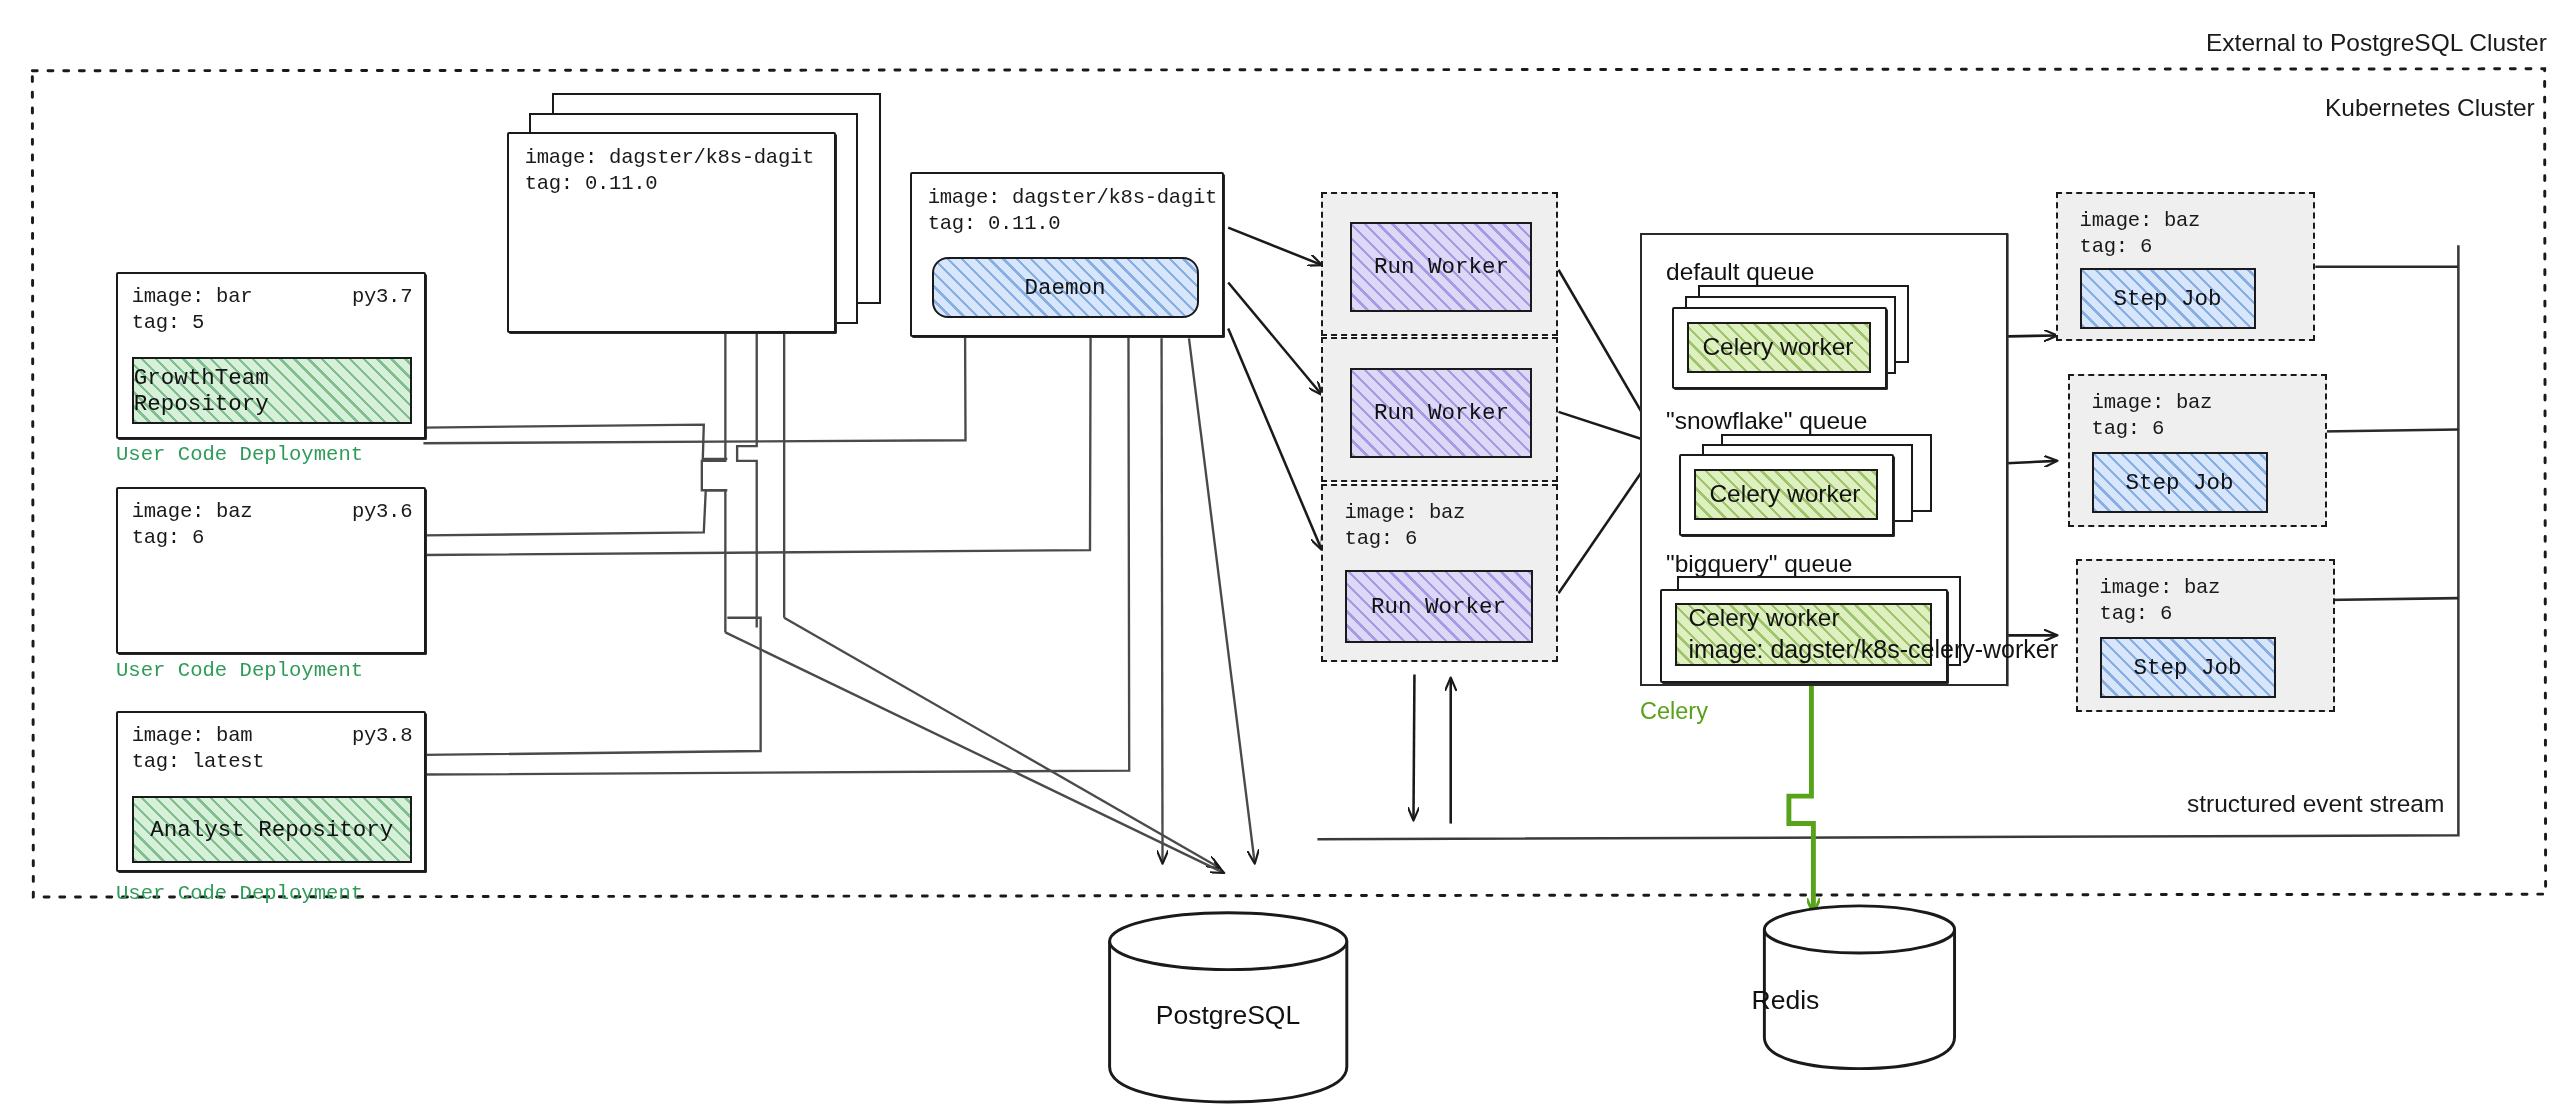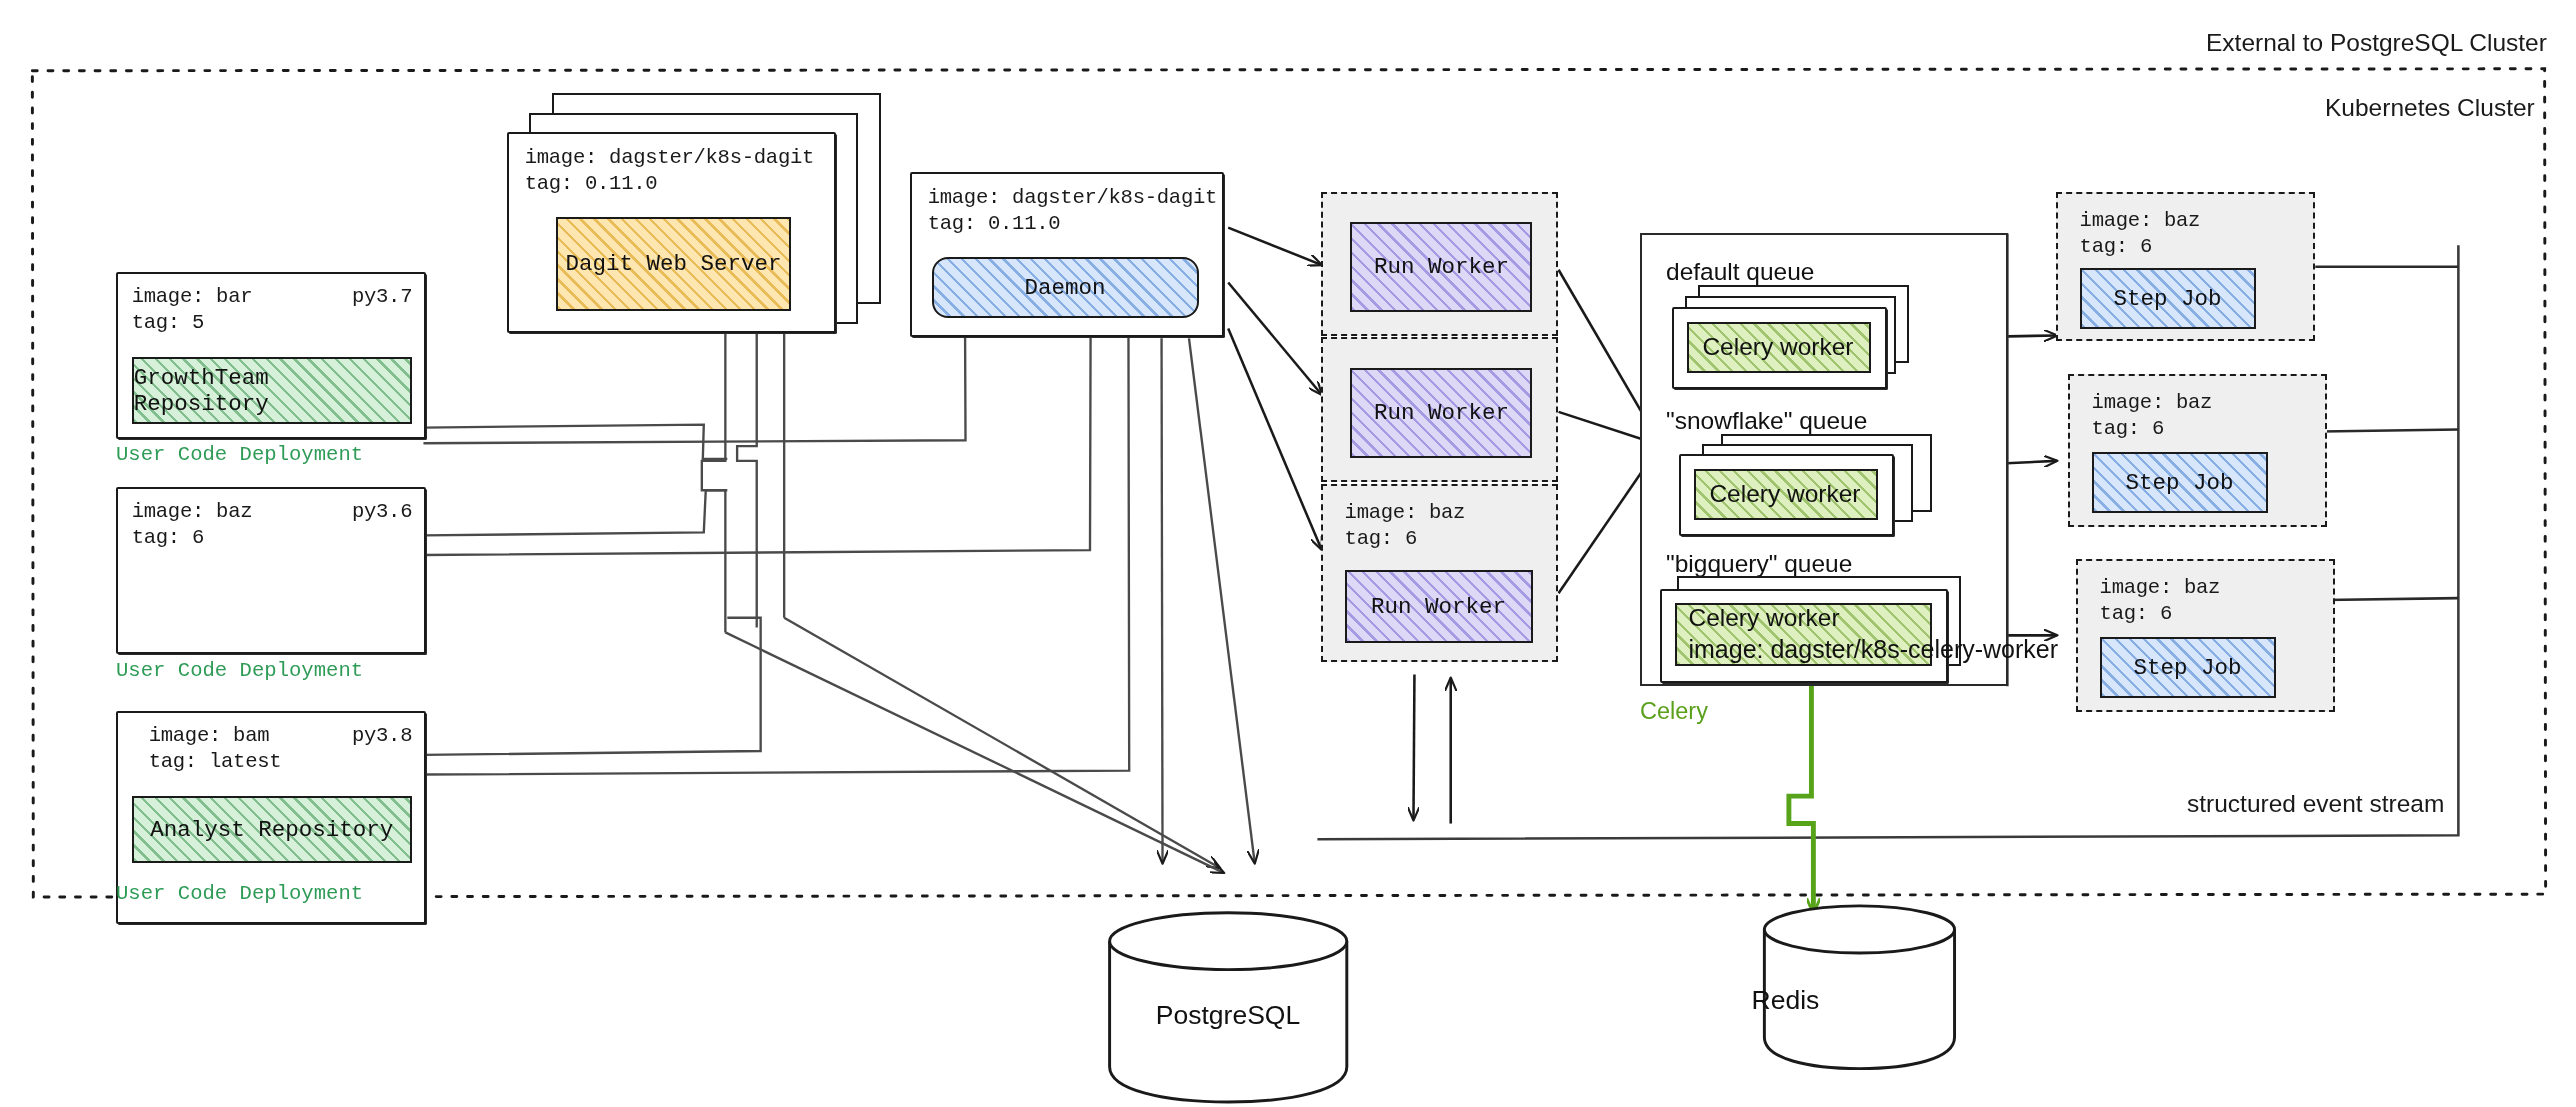--- a/index.html
+++ b/index.html
@@ -212,40 +212,37 @@
 
   <div class="node podbox" style="left:116px;top:487px;width:310px;height:167px;">
     <div class="metarow" style="padding:9.8px 11.8px 0 13.7px;">
       <span class="meta">image: baz</span>
       <span class="meta">py3.6</span>
     </div>
     <div class="meta" style="padding:0 0 0 13.7px;">tag: 6</div>
   </div>
   <div class="caption-green" style="left:116px;top:659px;">User Code Deployment</div>
 
-  <div class="node podbox" style="left:116px;top:711px;width:310px;height:213px;padding-left:17px;">
+  <div class="node podbox" style="left:116px;top:711px;width:310px;height:161px;">
     <div class="metarow" style="padding:9.8px 11.8px 0 13.7px;">
       <span class="meta">image: bam</span>
       <span class="meta">py3.8</span>
     </div>
     <div class="meta" style="padding:0 0 0 13.7px;">tag: latest</div>
     <div class="inner hatch-green" style="position:absolute;left:13.7px;top:83px;width:280px;height:67px;">
       <span class="lbl">Analyst Repository</span>
     </div>
   </div>
   <div class="caption-green" style="left:116px;top:882px;">User Code Deployment</div>
 
   <div class="stack-l1" style="left:552px;top:93px;width:329px;height:211px;"></div>
   <div class="stack-l2" style="left:529px;top:113px;width:329px;height:211px;"></div>
   <div class="node podbox" style="left:507px;top:132px;width:329px;height:201px;">
     <div class="meta" style="padding:10.8px 0 0 15.7px;">image: dagster/k8s-dagit</div>
     <div class="meta" style="padding:0 0 0 15.7px;">tag: 0.11.0</div>
-    <div class="inner hatch-orange" style="position:absolute;left:47px;top:83px;width:235px;height:94px;">
-      <span class="lbl">Dagit Web Server</span>
-    </div>
   </div>
 
   <div class="node podbox" style="left:910px;top:172px;width:314px;height:165px;">
     <div class="meta" style="padding:10.8px 0 0 15.7px;">image: dagster/k8s-dagit</div>
     <div class="meta" style="padding:0 0 0 15.7px;">tag: 0.11.0</div>
     <div class="inner hatch-blue" style="position:absolute;left:19.6px;top:83px;width:267px;height:61px;border-radius:16px;">
       <span class="lbl">Daemon</span>
     </div>
   </div>
 

